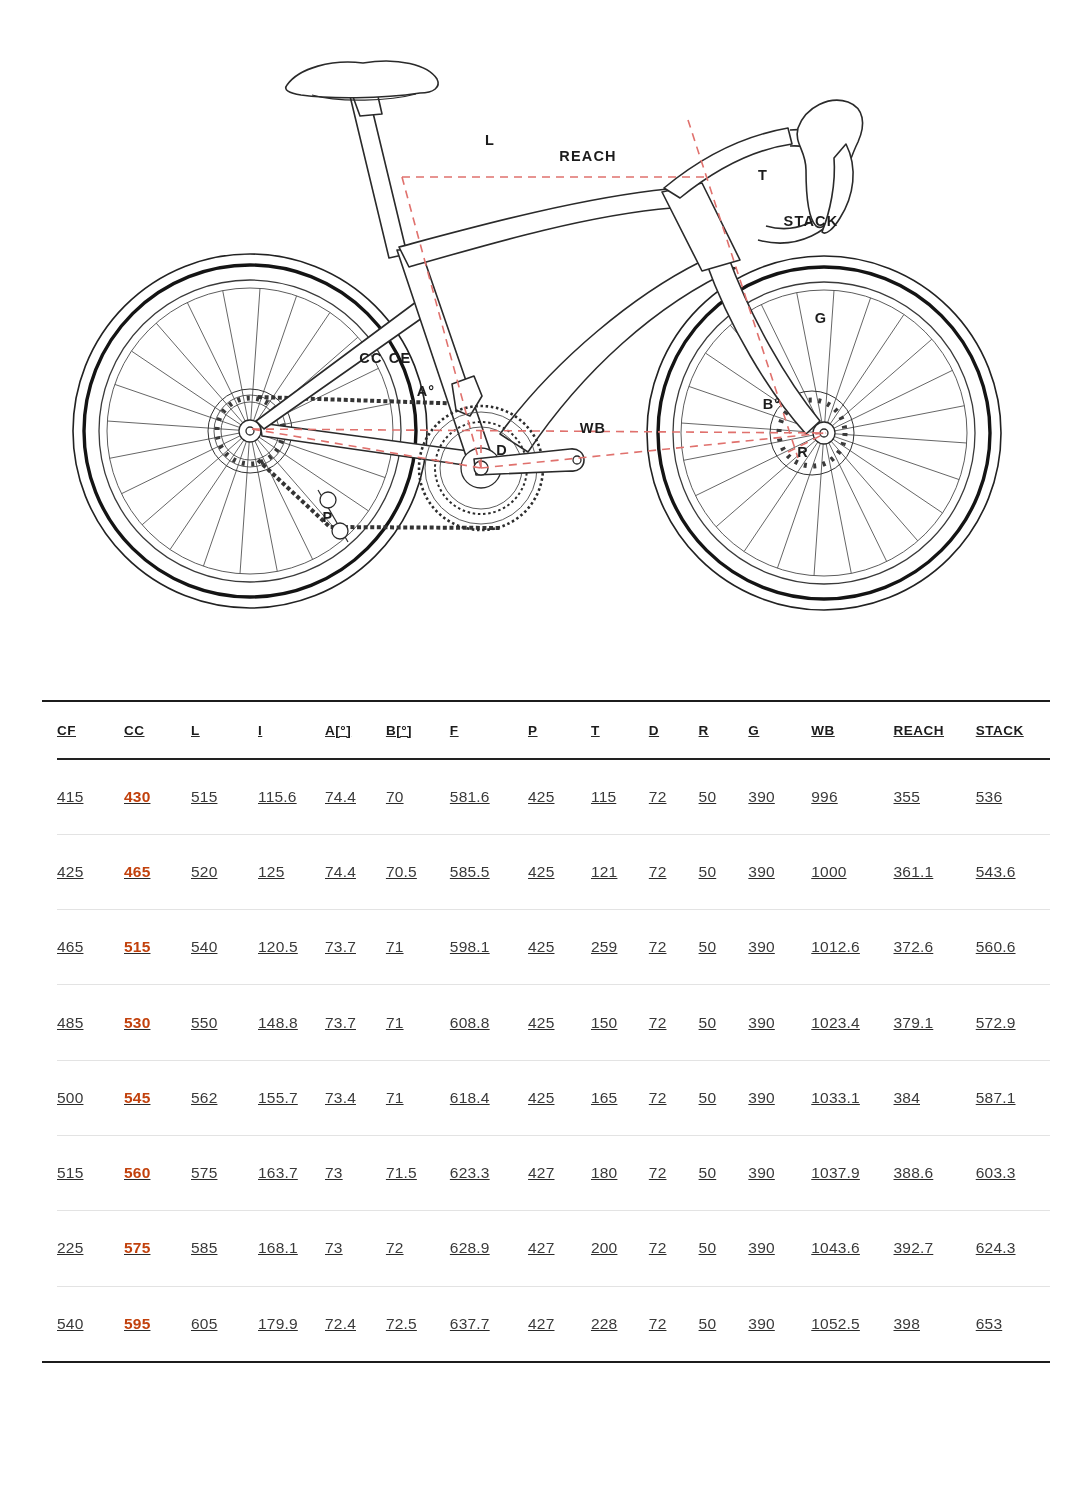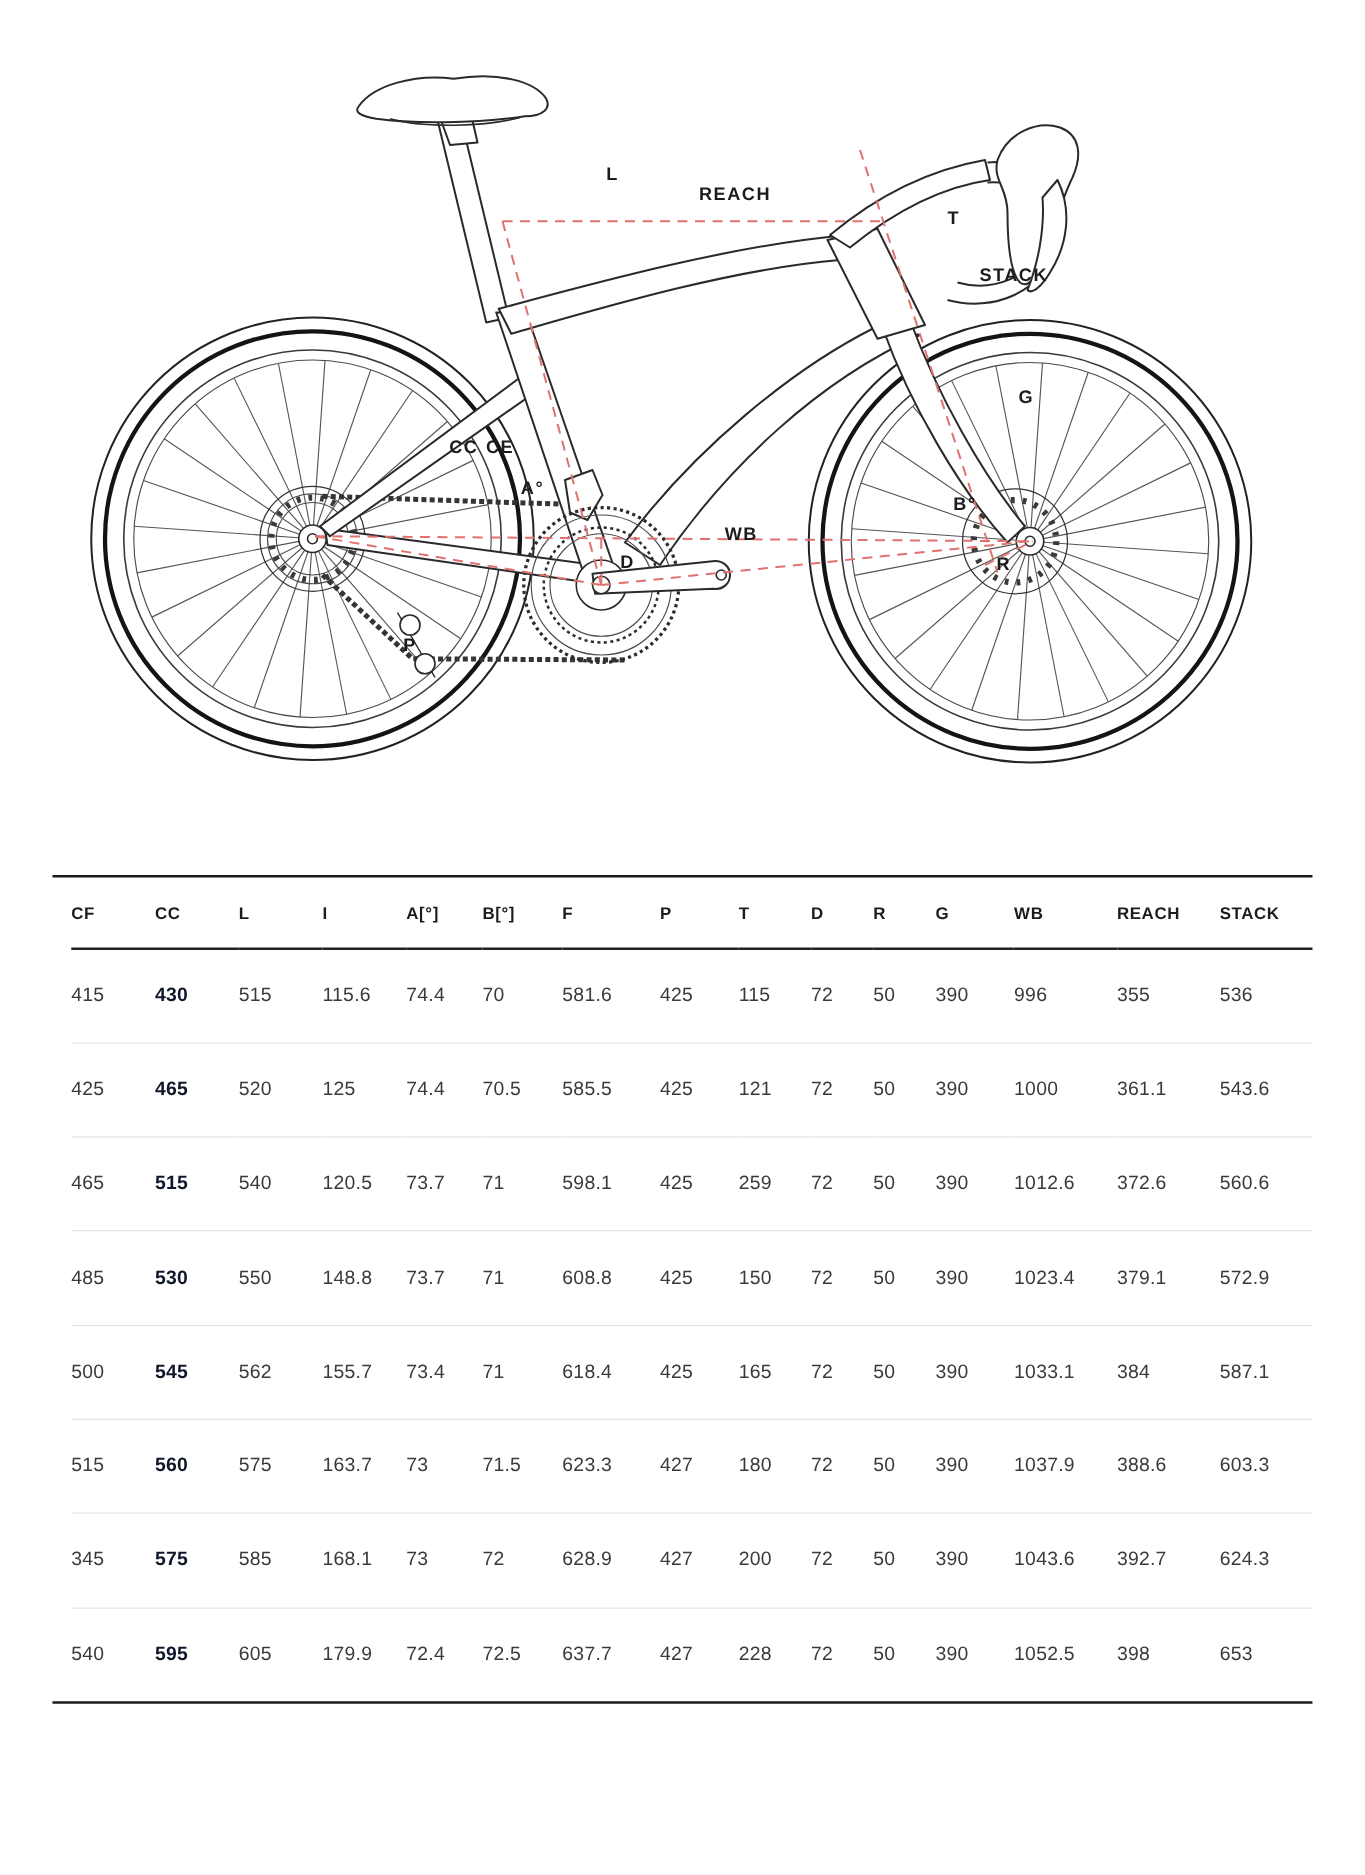--- a/index.html
+++ b/index.html
@@ -52,20 +52,21 @@
     left:42px;top:700px;
     width:1008px;
     border-top:2px solid #1c1c1c;
     border-bottom:2px solid #1c1c1c;
     padding-left:15px;
   }
   table.geo{
     width:100%;
     border-collapse:collapse;
     table-layout:fixed;
+    text-decoration:underline;
   }
   table.geo th{
     text-align:left;
     font-size:13.5px;
     font-weight:700;
     letter-spacing:0.5px;
     color:#1c1c1c;
     height:57px;
     vertical-align:middle;
     border-bottom:2px solid #222;
@@ -76,21 +77,21 @@
     font-size:15.5px;
     font-weight:400;
     color:#3a3a3a;
     height:75.3px;
     vertical-align:middle;
     border-bottom:1px solid #e3e3e3;
     padding:0;
     letter-spacing:0.2px;
   }
   table.geo tr:last-child td{border-bottom:none;}
-  table.geo td.bold{font-weight:700;color:#0f172a;}
+  table.geo td.bold{font-weight:700;color:#c2410c;}
 </style>
 </head>
 <body>
 
 <div class="page">
 
   <div class="diagram">
     <svg width="1092" height="700" viewBox="0 0 1092 700">
 
       <g>
@@ -378,21 +379,21 @@
             <td>427</td>
             <td>180</td>
             <td>72</td>
             <td>50</td>
             <td>390</td>
             <td>1037.9</td>
             <td>388.6</td>
             <td>603.3</td>
           </tr>
           <tr>
-            <td>345</td>
+            <td>225</td>
             <td class="bold">575</td>
             <td>585</td>
             <td>168.1</td>
             <td>73</td>
             <td>72</td>
             <td>628.9</td>
             <td>427</td>
             <td>200</td>
             <td>72</td>
             <td>50</td>

